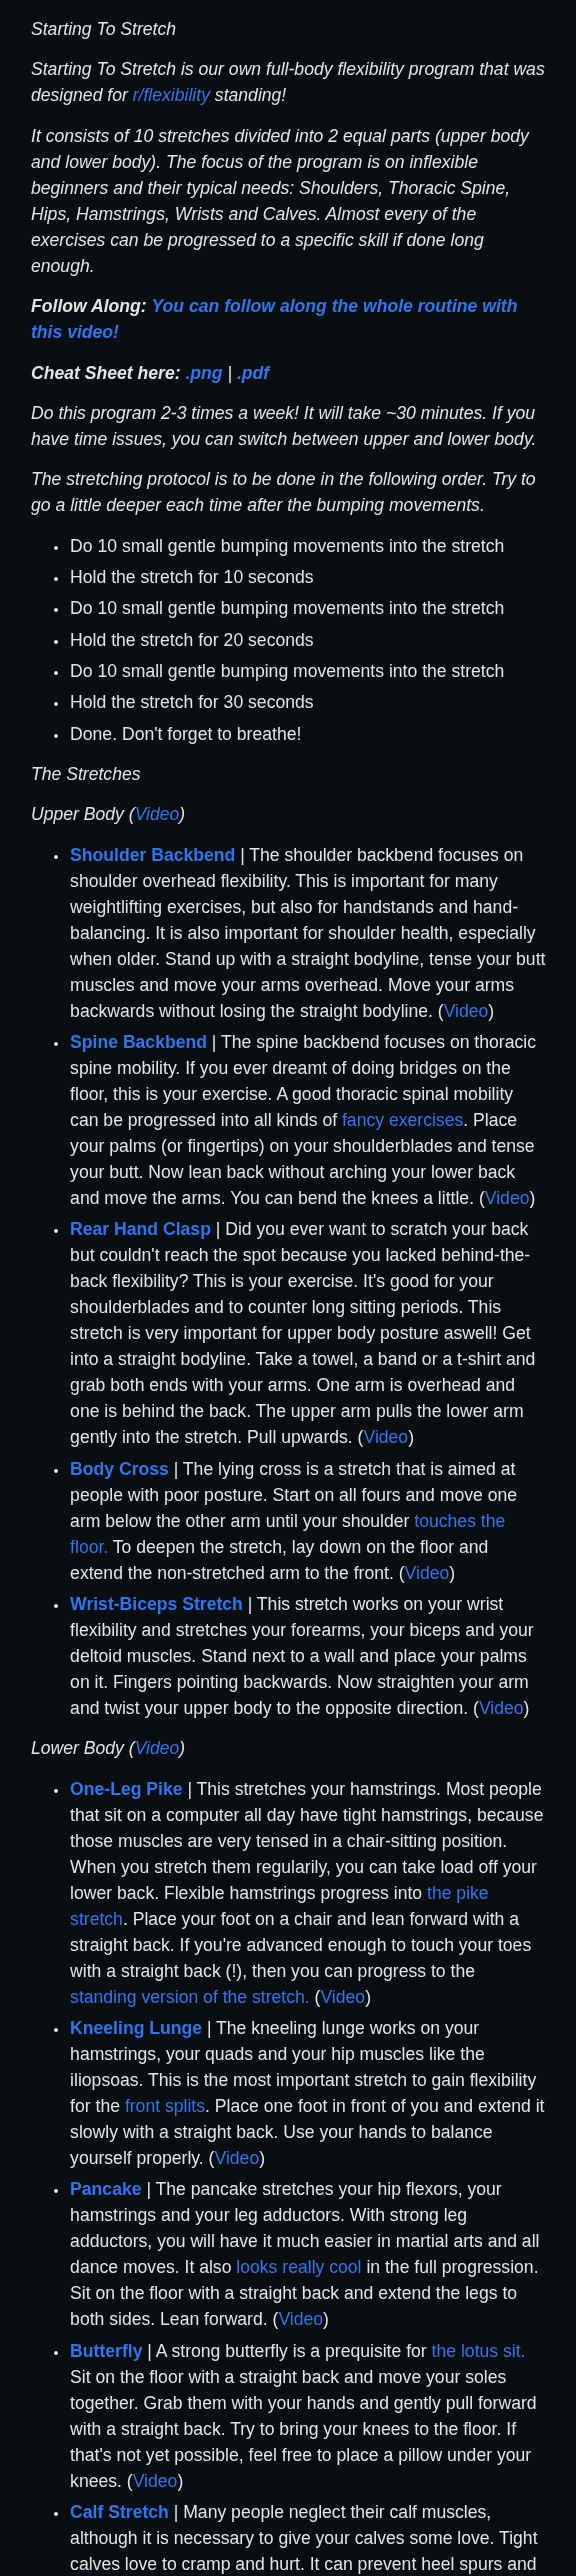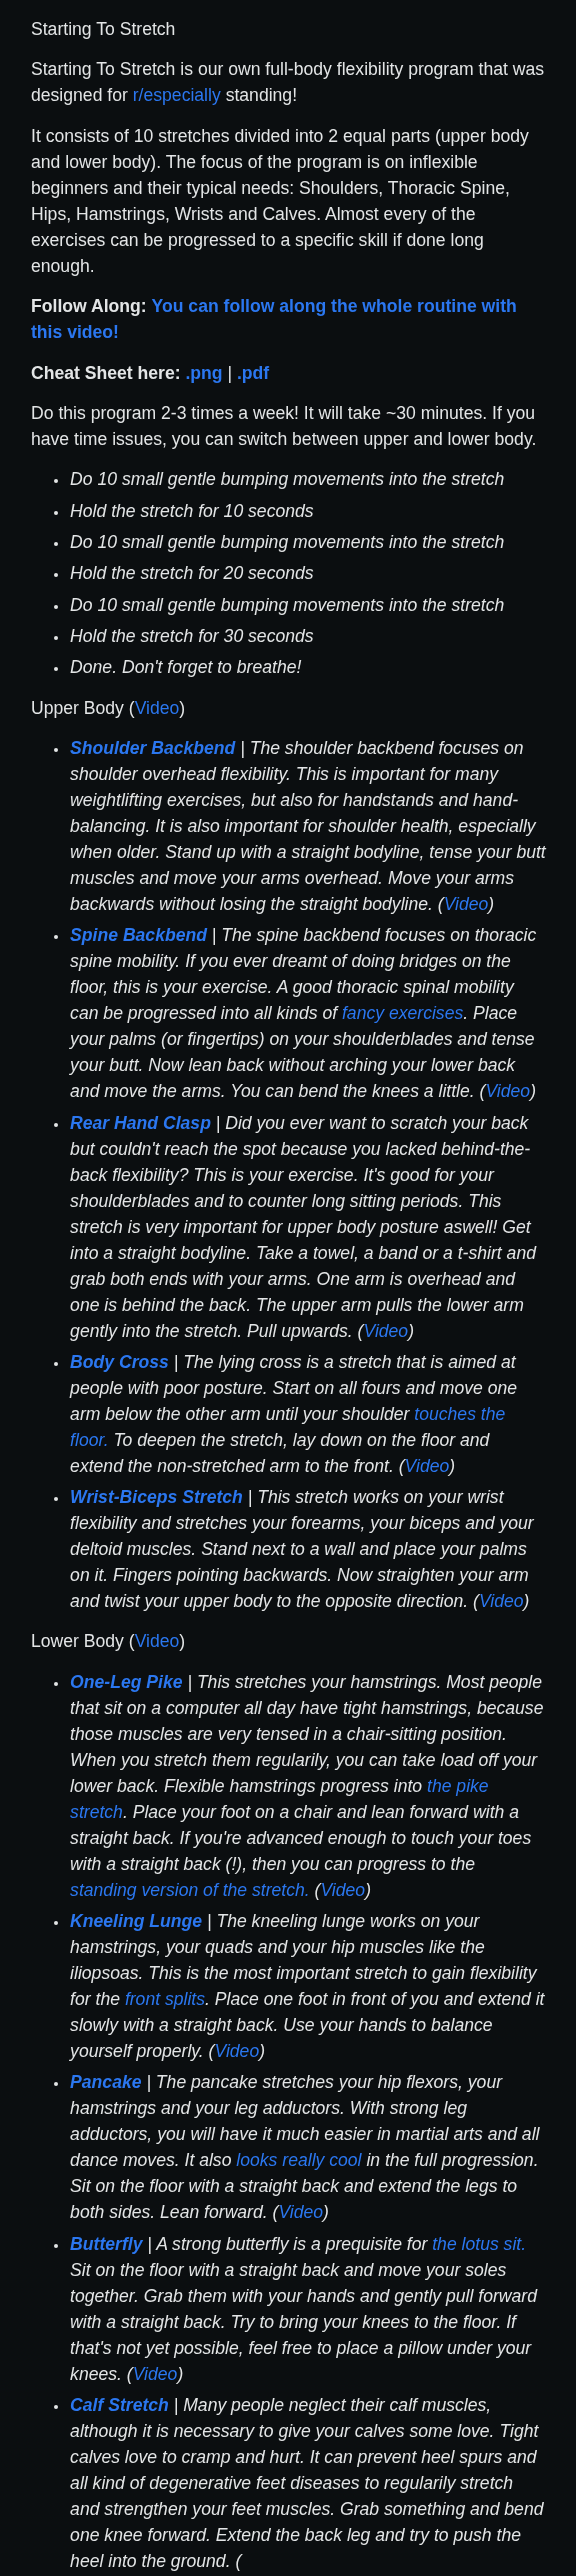--- a/index.html
+++ b/index.html
@@ -20,26 +20,26 @@
   main {
     padding: 16px 31px 0 31px;
     box-sizing: border-box;
   }
   h1, h2, p {
     margin: 0 0 14.4px 0;
     font-size: 17.6px;
     line-height: 26px;
     font-weight: 400;
     color: #e3e5e6;
+    font-style: italic;
   }
   ul {
     margin: 0 0 14.4px 0;
     padding: 0 0 0 38px;
     list-style: disc outside;
-    font-style: italic;
   }
   li {
     margin: 0 0 5.3px 0;
     padding-left: 1.1px;
   }
   li::marker {
     color: #e3e5e6;
     font-size: 0.82em;
   }
   .b { font-weight: 700; }
@@ -48,42 +48,44 @@
     text-decoration: none;
     cursor: pointer;
   }
 </style>
 </head>
 <body style="background: rgb(11, 14, 16); color: rgb(227, 229, 230);">
 
 <main>
   <h1>Starting To Stretch</h1>
 
-  <p><span>Starting To Stretch is our own full-body flexibility program that was designed for </span><a class="link">r/especially</a><span> standing!</span></p>
+  <p><span>Starting To Stretch is our own full-body flexibility program that was designed for </span><a class="link">r/flexibility</a><span> standing!</span></p>
 
   <p><span>It consists of 10 stretches divided into 2 equal parts (upper body and lower body). The focus of the program is on inflexible beginners and their typical needs: Shoulders, Thoracic Spine, Hips, Hamstrings, Wrists and Calves. Almost every of the exercises can be progressed to a specific skill if done long enough.</span></p>
 
   <p><span class="b">Follow Along:</span><span> </span><a class="link b">You can follow along the whole routine with this video!</a></p>
 
   <p><span class="b">Cheat Sheet here:</span><span> </span><a class="link b">.png</a><span> | </span><a class="link b">.pdf</a></p>
 
 
   <p><span>Do this program 2-3 times a week! It will take ~30 minutes. If you have time issues, you can switch between upper and lower body.</span></p>
 
+  <p><span>The stretching protocol is to be done in the following order. Try to go a little deeper each time after the bumping movements.</span></p>
 
   <ul>
       <li><span>Do 10 small gentle bumping movements into the stretch</span></li>
       <li><span>Hold the stretch for 10 seconds</span></li>
       <li><span>Do 10 small gentle bumping movements into the stretch</span></li>
       <li><span>Hold the stretch for 20 seconds</span></li>
       <li><span>Do 10 small gentle bumping movements into the stretch</span></li>
       <li><span>Hold the stretch for 30 seconds</span></li>
       <li><span>Done. Don't forget to breathe!</span></li>
     </ul>
 
+  <h2>The Stretches</h2>
 
   <p><span>Upper Body (</span><a class="link">Video</a><span>)</span></p>
 
   <ul>
       <li><a class="link b">Shoulder Backbend</a><span> | The shoulder backbend focuses on shoulder overhead flexibility. This is important for many weightlifting exercises, but also for handstands and hand-balancing. It is also important for shoulder health, especially when older. Stand up with a straight bodyline, tense your butt muscles and move your arms overhead. Move your arms backwards without losing the straight bodyline. (</span><a class="link">Video</a><span>)</span></li>
       <li><a class="link b">Spine Backbend</a><span> | The spine backbend focuses on thoracic spine mobility. If you ever dreamt of doing bridges on the floor, this is your exercise. A good thoracic spinal mobility can be progressed into all kinds of </span><a class="link">fancy exercises</a><span>. Place your palms (or fingertips) on your shoulderblades and tense your butt. Now lean back without arching your lower back and move the arms. You can bend the knees a little. (</span><a class="link">Video</a><span>)</span></li>
       <li><a class="link b">Rear Hand Clasp</a><span> | Did you ever want to scratch your back but couldn't reach the spot because you lacked behind-the-back flexibility? This is your exercise. It's good for your shoulderblades and to counter long sitting periods. This stretch is very important for upper body posture aswell! Get into a straight bodyline. Take a towel, a band or a t-shirt and grab both ends with your arms. One arm is overhead and one is behind the back. The upper arm pulls the lower arm gently into the stretch. Pull upwards. (</span><a class="link">Video</a><span>)</span></li>
       <li><a class="link b">Body Cross</a><span> | The lying cross is a stretch that is aimed at people with poor posture. Start on all fours and move one arm below the other arm until your shoulder </span><a class="link">touches the floor.</a><span> To deepen the stretch, lay down on the floor and extend the non-stretched arm to the front. (</span><a class="link">Video</a><span>)</span></li>
       <li><a class="link b">Wrist-Biceps Stretch</a><span> | This stretch works on your wrist flexibility and stretches your forearms, your biceps and your deltoid muscles. Stand next to a wall and place your palms on it. Fingers pointing backwards. Now straighten your arm and twist your upper body to the opposite direction. (</span><a class="link">Video</a><span>)</span></li>
     </ul>

